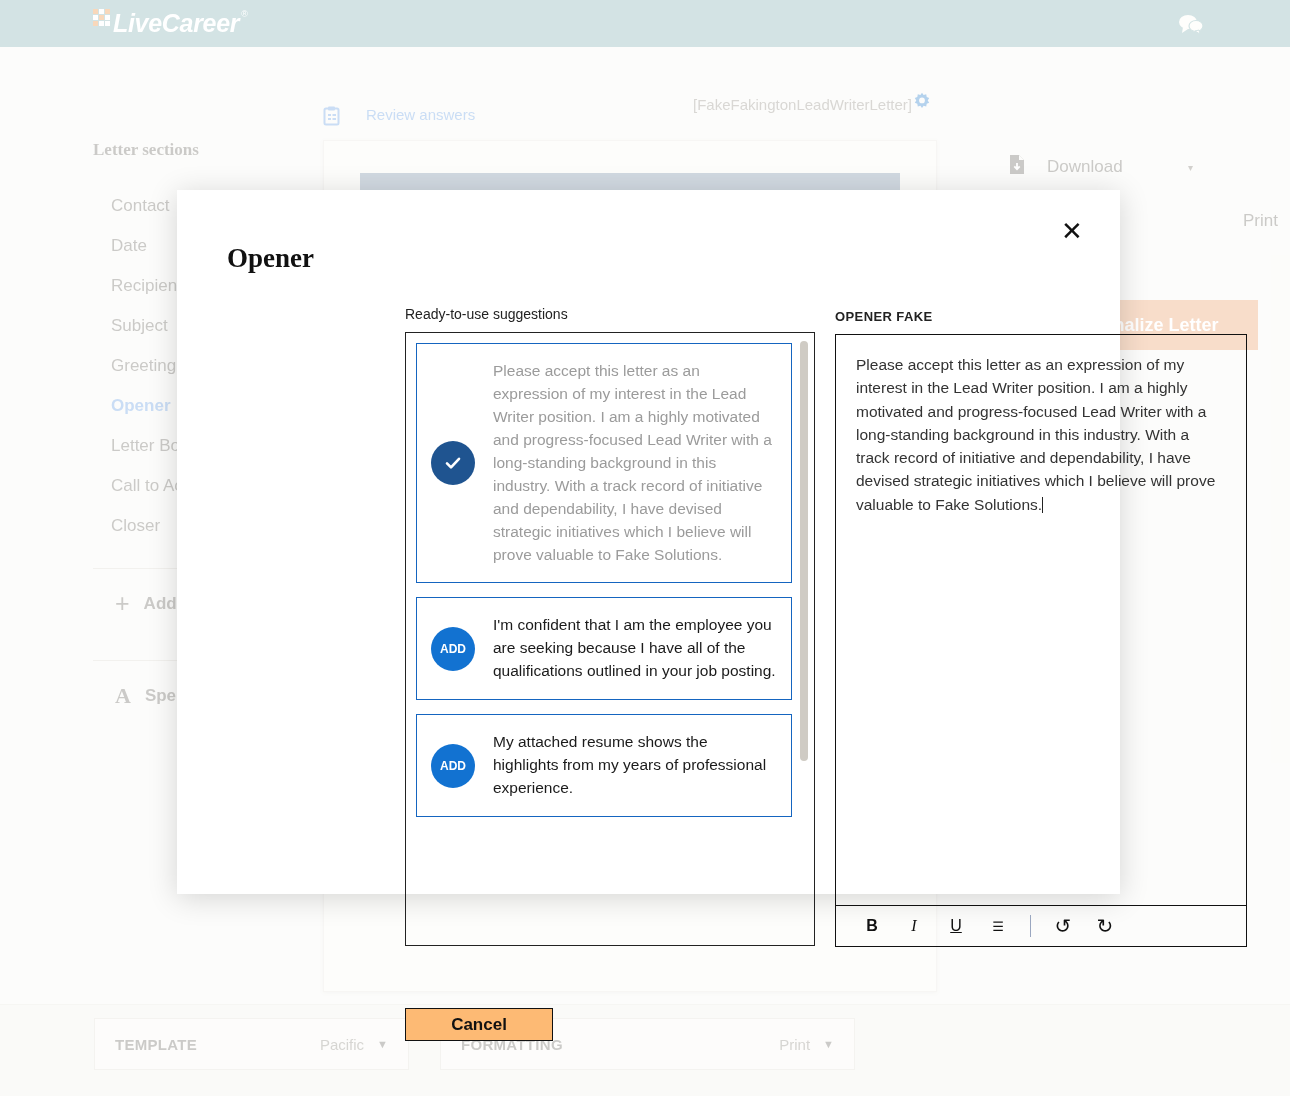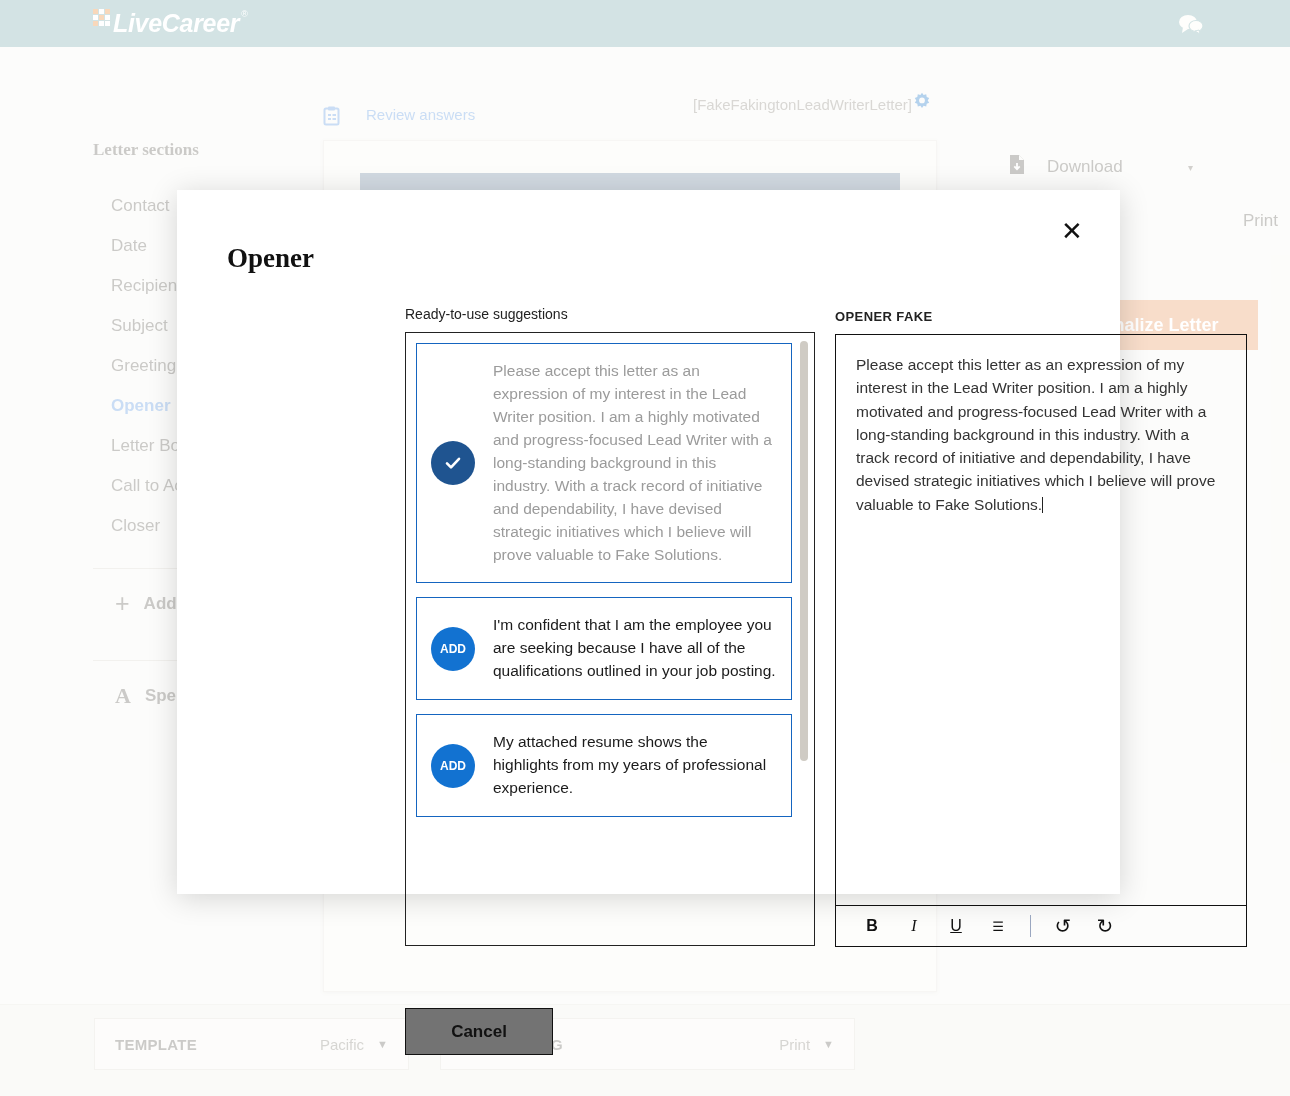--- a/index.html
+++ b/index.html
@@ -113,22 +113,22 @@
   .editor-text { font-size: 15.5px; line-height: 1.50; color: #333; }
   .caret { display: inline-block; width: 1px; height: 16px; background: #222; vertical-align: -3px; }
   .fmt-bar {
     position: absolute; left: 658px; top: 716px; width: 412px; height: 41px;
     border: 1px solid #111; border-top: none; display: flex; align-items: center; gap: 10px; padding-left: 20px;
   }
   .fmt-btn { width: 32px; height: 28px; display: flex; align-items: center; justify-content: center; font-size: 16px; color: #111; cursor: pointer; }
   .fmt-sep { width: 1px; height: 22px; background: #9aa7c0; margin: 0 6px; }
 
   .btn-cancel {
-    position: absolute; left: 228px; top: 818px; width: 148px; height: 47px;
-    background: #737373; border: 1px solid #111; font-size: 17px; font-weight: bold; color: #111; cursor: pointer;
+    position: absolute; left: 228px; top: 818px; width: 148px; height: 33px;
+    background: #fdba74; border: 1px solid #111; font-size: 17px; font-weight: bold; color: #111; cursor: pointer;
     font-family: "Liberation Sans", sans-serif;
   }
   .btn-save {
     position: absolute; left: 903px; top: 818px; width: 168px; height: 47px;
     background: #f26b0f; border: none; color: #fff; font-size: 17px; font-weight: bold; cursor: pointer;
     font-family: "Liberation Sans", sans-serif;
   }
 </style>
 </head>
 <body>

